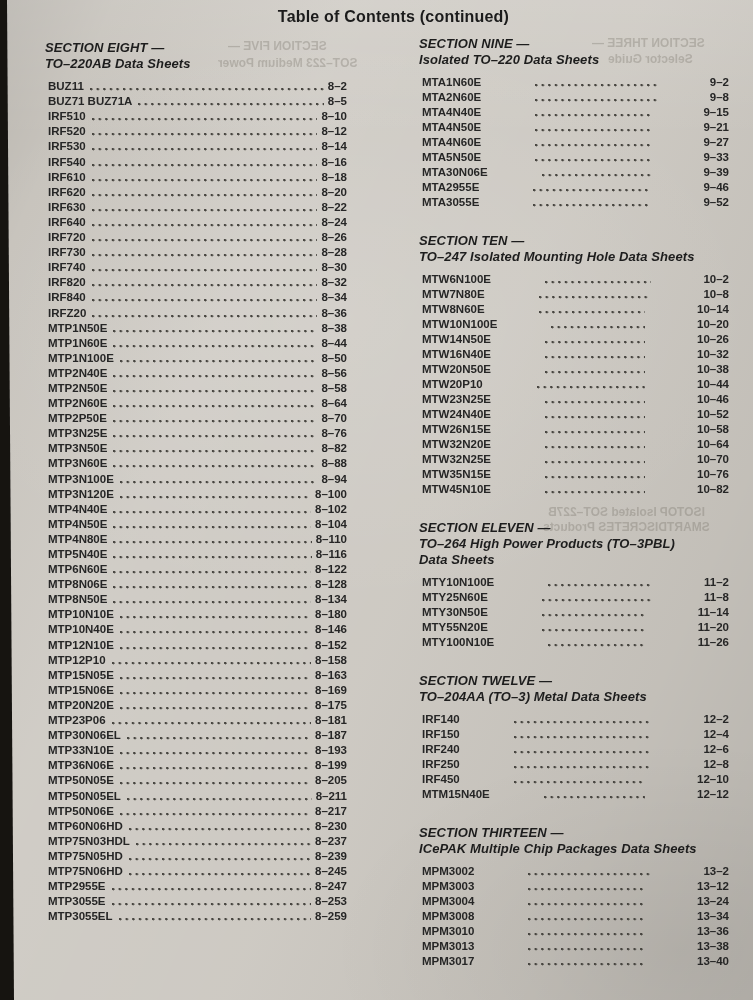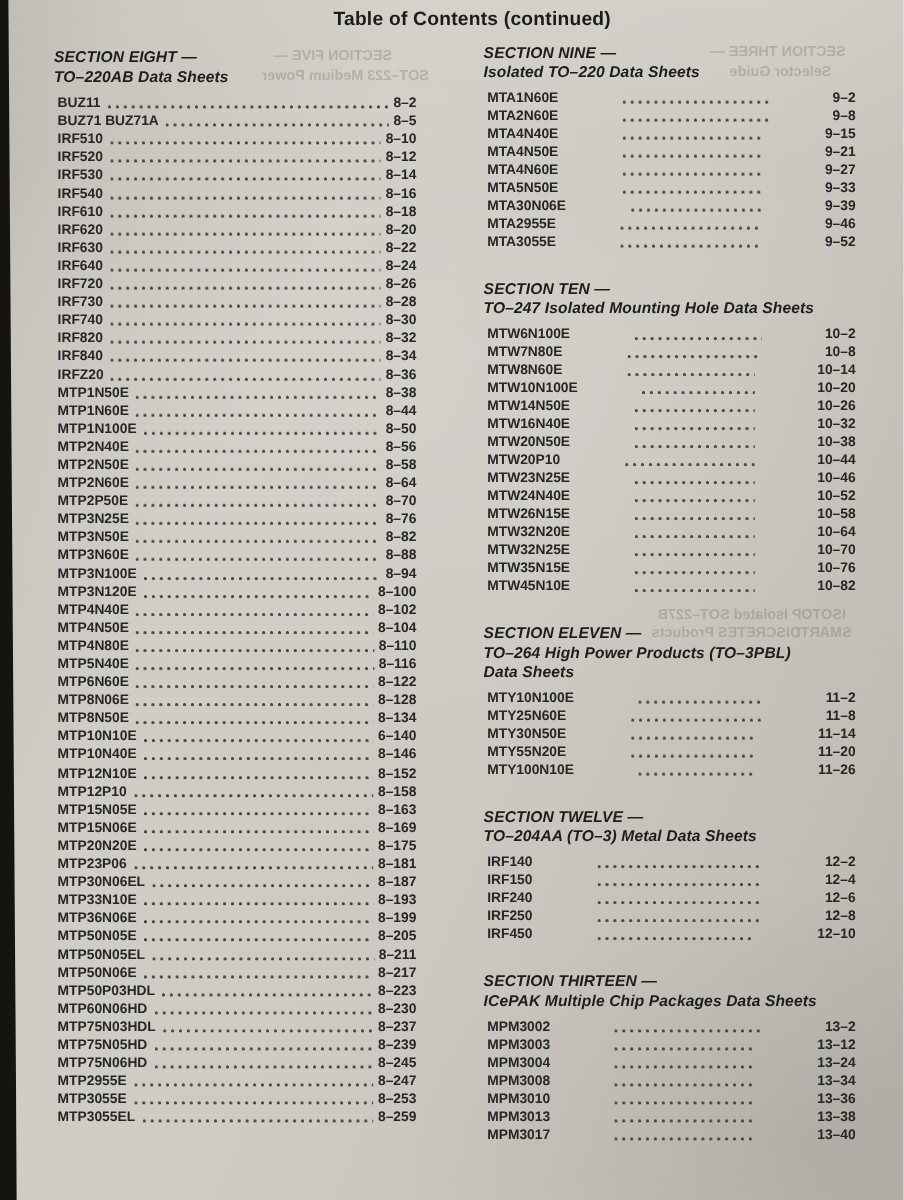--- a/index.html
+++ b/index.html
@@ -25,21 +25,21 @@
     font-size:16px;font-weight:bold;letter-spacing:0.2px;color:#1b1b1b;
   }
   .ghost-layer{position:absolute;inset:0;z-index:1;}
   .ghost{
     position:absolute;transform:scaleX(-1);
     font-weight:bold;font-size:12px;white-space:nowrap;
     color:#6e695f;opacity:0.30;filter:blur(0.4px);
   }
   .col{position:absolute;z-index:2;}
   .col-left{left:45px;top:40px;width:302px;}
-  .col-right{left:403px;top:36px;width:310px;}
+  .col-right{left:419px;top:36px;width:310px;}
   .col-right .toc-section + .toc-section{margin-top:24px;}
   .section-heading{margin:0 0 6px 0;font-style:italic;}
   .heading-line{
     font-size:13px;font-weight:bold;line-height:16px;
     color:#1d1d1d;letter-spacing:0.1px;
   }
   .entries{padding-left:3px;}
   .entry{
     display:flex;align-items:flex-end;
     height:15.1px;font-size:11.5px;font-weight:bold;line-height:13px;
@@ -285,21 +285,21 @@
 
   <div class="entry">
     <span class="entry-name">MTP8N50E</span>
     <span class="leader"></span>
     <span class="entry-page">8–134</span>
   </div>
 
   <div class="entry">
     <span class="entry-name">MTP10N10E</span>
     <span class="leader"></span>
-    <span class="entry-page">6–140</span>
+    <span class="entry-page">8–180</span>
   </div>
 
   <div class="entry">
     <span class="entry-name">MTP10N40E</span>
     <span class="leader"></span>
     <span class="entry-page">8–146</span>
   </div>
 
   <div class="entry">
     <span class="entry-name">MTP12N10E</span>
@@ -366,25 +366,20 @@
     <span class="leader"></span>
     <span class="entry-page">8–211</span>
   </div>
 
   <div class="entry">
     <span class="entry-name">MTP50N06E</span>
     <span class="leader"></span>
     <span class="entry-page">8–217</span>
   </div>
 
-  <div class="entry">
-    <span class="entry-name">MTP50P03HDL</span>
-    <span class="leader"></span>
-    <span class="entry-page">8–223</span>
-  </div>
 
   <div class="entry">
     <span class="entry-name">MTP60N06HD</span>
     <span class="leader"></span>
     <span class="entry-page">8–230</span>
   </div>
 
   <div class="entry">
     <span class="entry-name">MTP75N03HDL</span>
     <span class="leader"></span>
@@ -652,20 +647,25 @@
     <span class="leader"></span>
     <span class="entry-page">12–8</span>
   </div>
 
   <div class="entry">
     <span class="entry-name">IRF450</span>
     <span class="leader"></span>
     <span class="entry-page">12–10</span>
   </div>
 
+  <div class="entry">
+    <span class="entry-name">MTM15N40E</span>
+    <span class="leader"></span>
+    <span class="entry-page">12–12</span>
+  </div>
 </div>
   </section>
 
   <section class="toc-section">
     <header class="section-heading">
           <div class="heading-line">SECTION THIRTEEN —</div>
           <div class="heading-line">ICePAK Multiple Chip Packages Data Sheets</div>
         </header>
     <div class="entries">
   <div class="entry">

